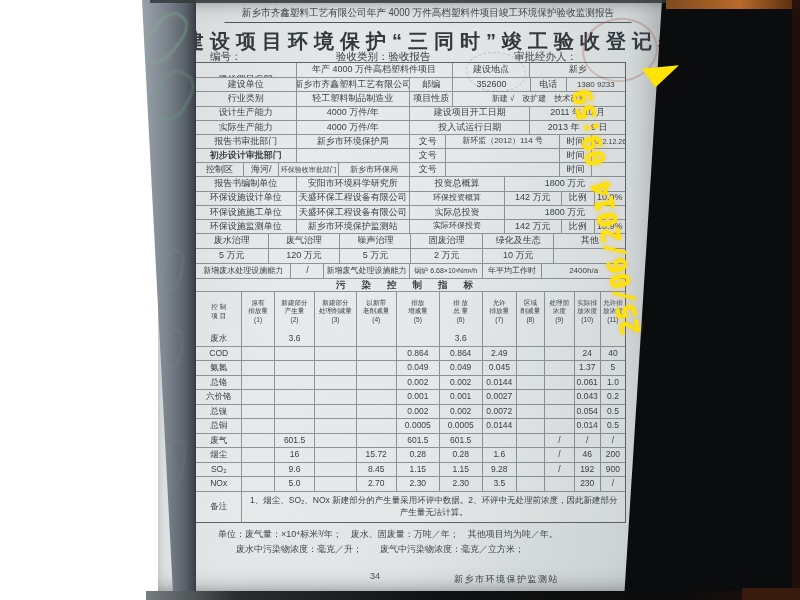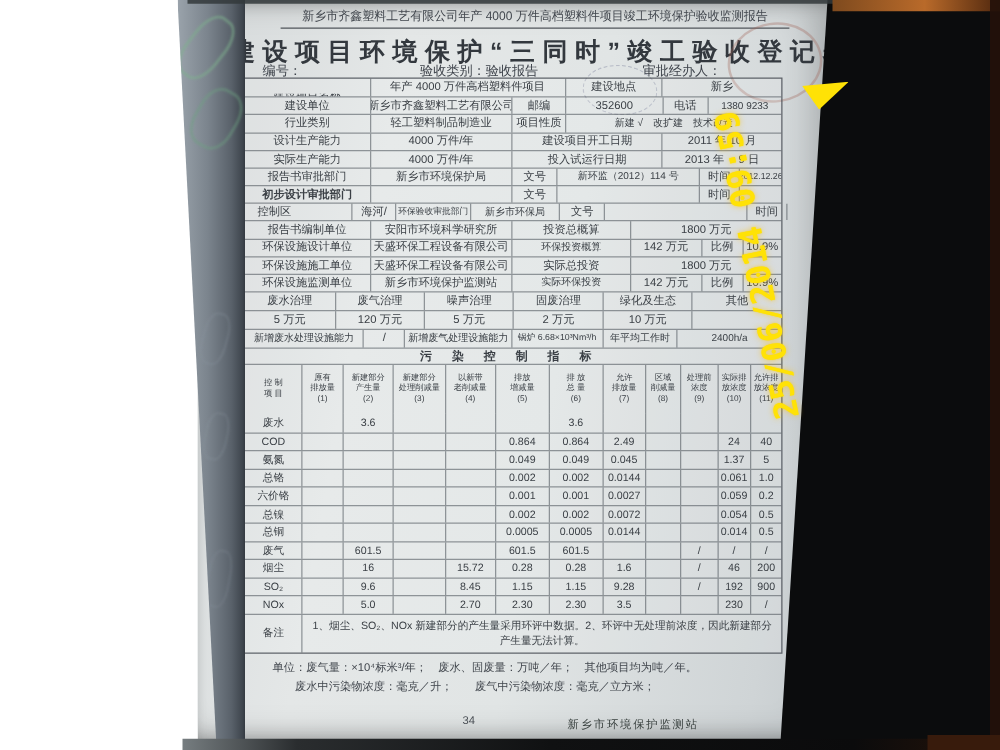--- a/index.html
+++ b/index.html
@@ -140,21 +140,21 @@
           <div class="trow">
             <div class="tcell" style="flex: 0 0 23.2%; font-weight: bold;">初步设计审批部门</div>
             <div class="tcell" style="flex: 0 0 26.5%;"></div>
             <div class="tcell" style="flex: 0 0 8.4%;">文号</div>
             <div class="tcell" style="flex: 0 0 26.5%;"></div>
             <div class="tcell" style="flex: 0 0 7.5%;">时间</div>
             <div class="tcell xs" style="flex: 0 0 7.9%;"></div>
           </div>
           <div class="trow">
             <div class="tcell" style="flex: 0 0 11%;">控制区</div>
-            <div class="tcell" style="flex: 0 0 8.2%; margin-left: 38px;">海河/</div>
+            <div class="tcell" style="flex: 0 0 8.2%;">海河/</div>
             <div class="tcell xs" style="flex: 0 0 13.9%;">环保验收审批部门</div>
             <div class="tcell s" style="flex: 0 0 16.6%;">新乡市环保局</div>
             <div class="tcell" style="flex: 0 0 8.4%;">文号</div>
             <div class="tcell" style="flex: 0 0 26.5%;"></div>
             <div class="tcell" style="flex: 0 0 7.5%;">时间</div>
             <div class="tcell" style="flex: 0 0 7.9%;"></div>
           </div>
           <div class="trow">
             <div class="tcell" style="flex: 0 0 23.2%;">报告书编制单位</div>
             <div class="tcell" style="flex: 0 0 26.5%;">安阳市环境科学研究所</div>
@@ -331,21 +331,21 @@
             <div class="tcell" style="flex: 0 0 10.6%;">六价铬</div>
             <div class="tcell" style="flex: 0 0 7.5%;"></div>
             <div class="tcell" style="flex: 0 0 9.5%;"></div>
             <div class="tcell" style="flex: 0 0 9.6%;"></div>
             <div class="tcell" style="flex: 0 0 9.4%;"></div>
             <div class="tcell" style="flex: 0 0 10%;">0.001</div>
             <div class="tcell" style="flex: 0 0 10%;">0.001</div>
             <div class="tcell" style="flex: 0 0 8%;">0.0027</div>
             <div class="tcell" style="flex: 0 0 6.5%;"></div>
             <div class="tcell" style="flex: 0 0 7%;"></div>
-            <div class="tcell" style="flex: 0 0 6%;">0.059</div>
+            <div class="tcell" style="flex: 0 0 6%;">0.043</div>
             <div class="tcell" style="flex: 0 0 6%;">0.2</div>
           </div>
           <div class="trow">
             <div class="tcell" style="flex: 0 0 10.6%;">总镍</div>
             <div class="tcell" style="flex: 0 0 7.5%;"></div>
             <div class="tcell" style="flex: 0 0 9.5%;"></div>
             <div class="tcell" style="flex: 0 0 9.6%;"></div>
             <div class="tcell" style="flex: 0 0 9.4%;"></div>
             <div class="tcell" style="flex: 0 0 10%;">0.002</div>
             <div class="tcell" style="flex: 0 0 10%;">0.002</div>

